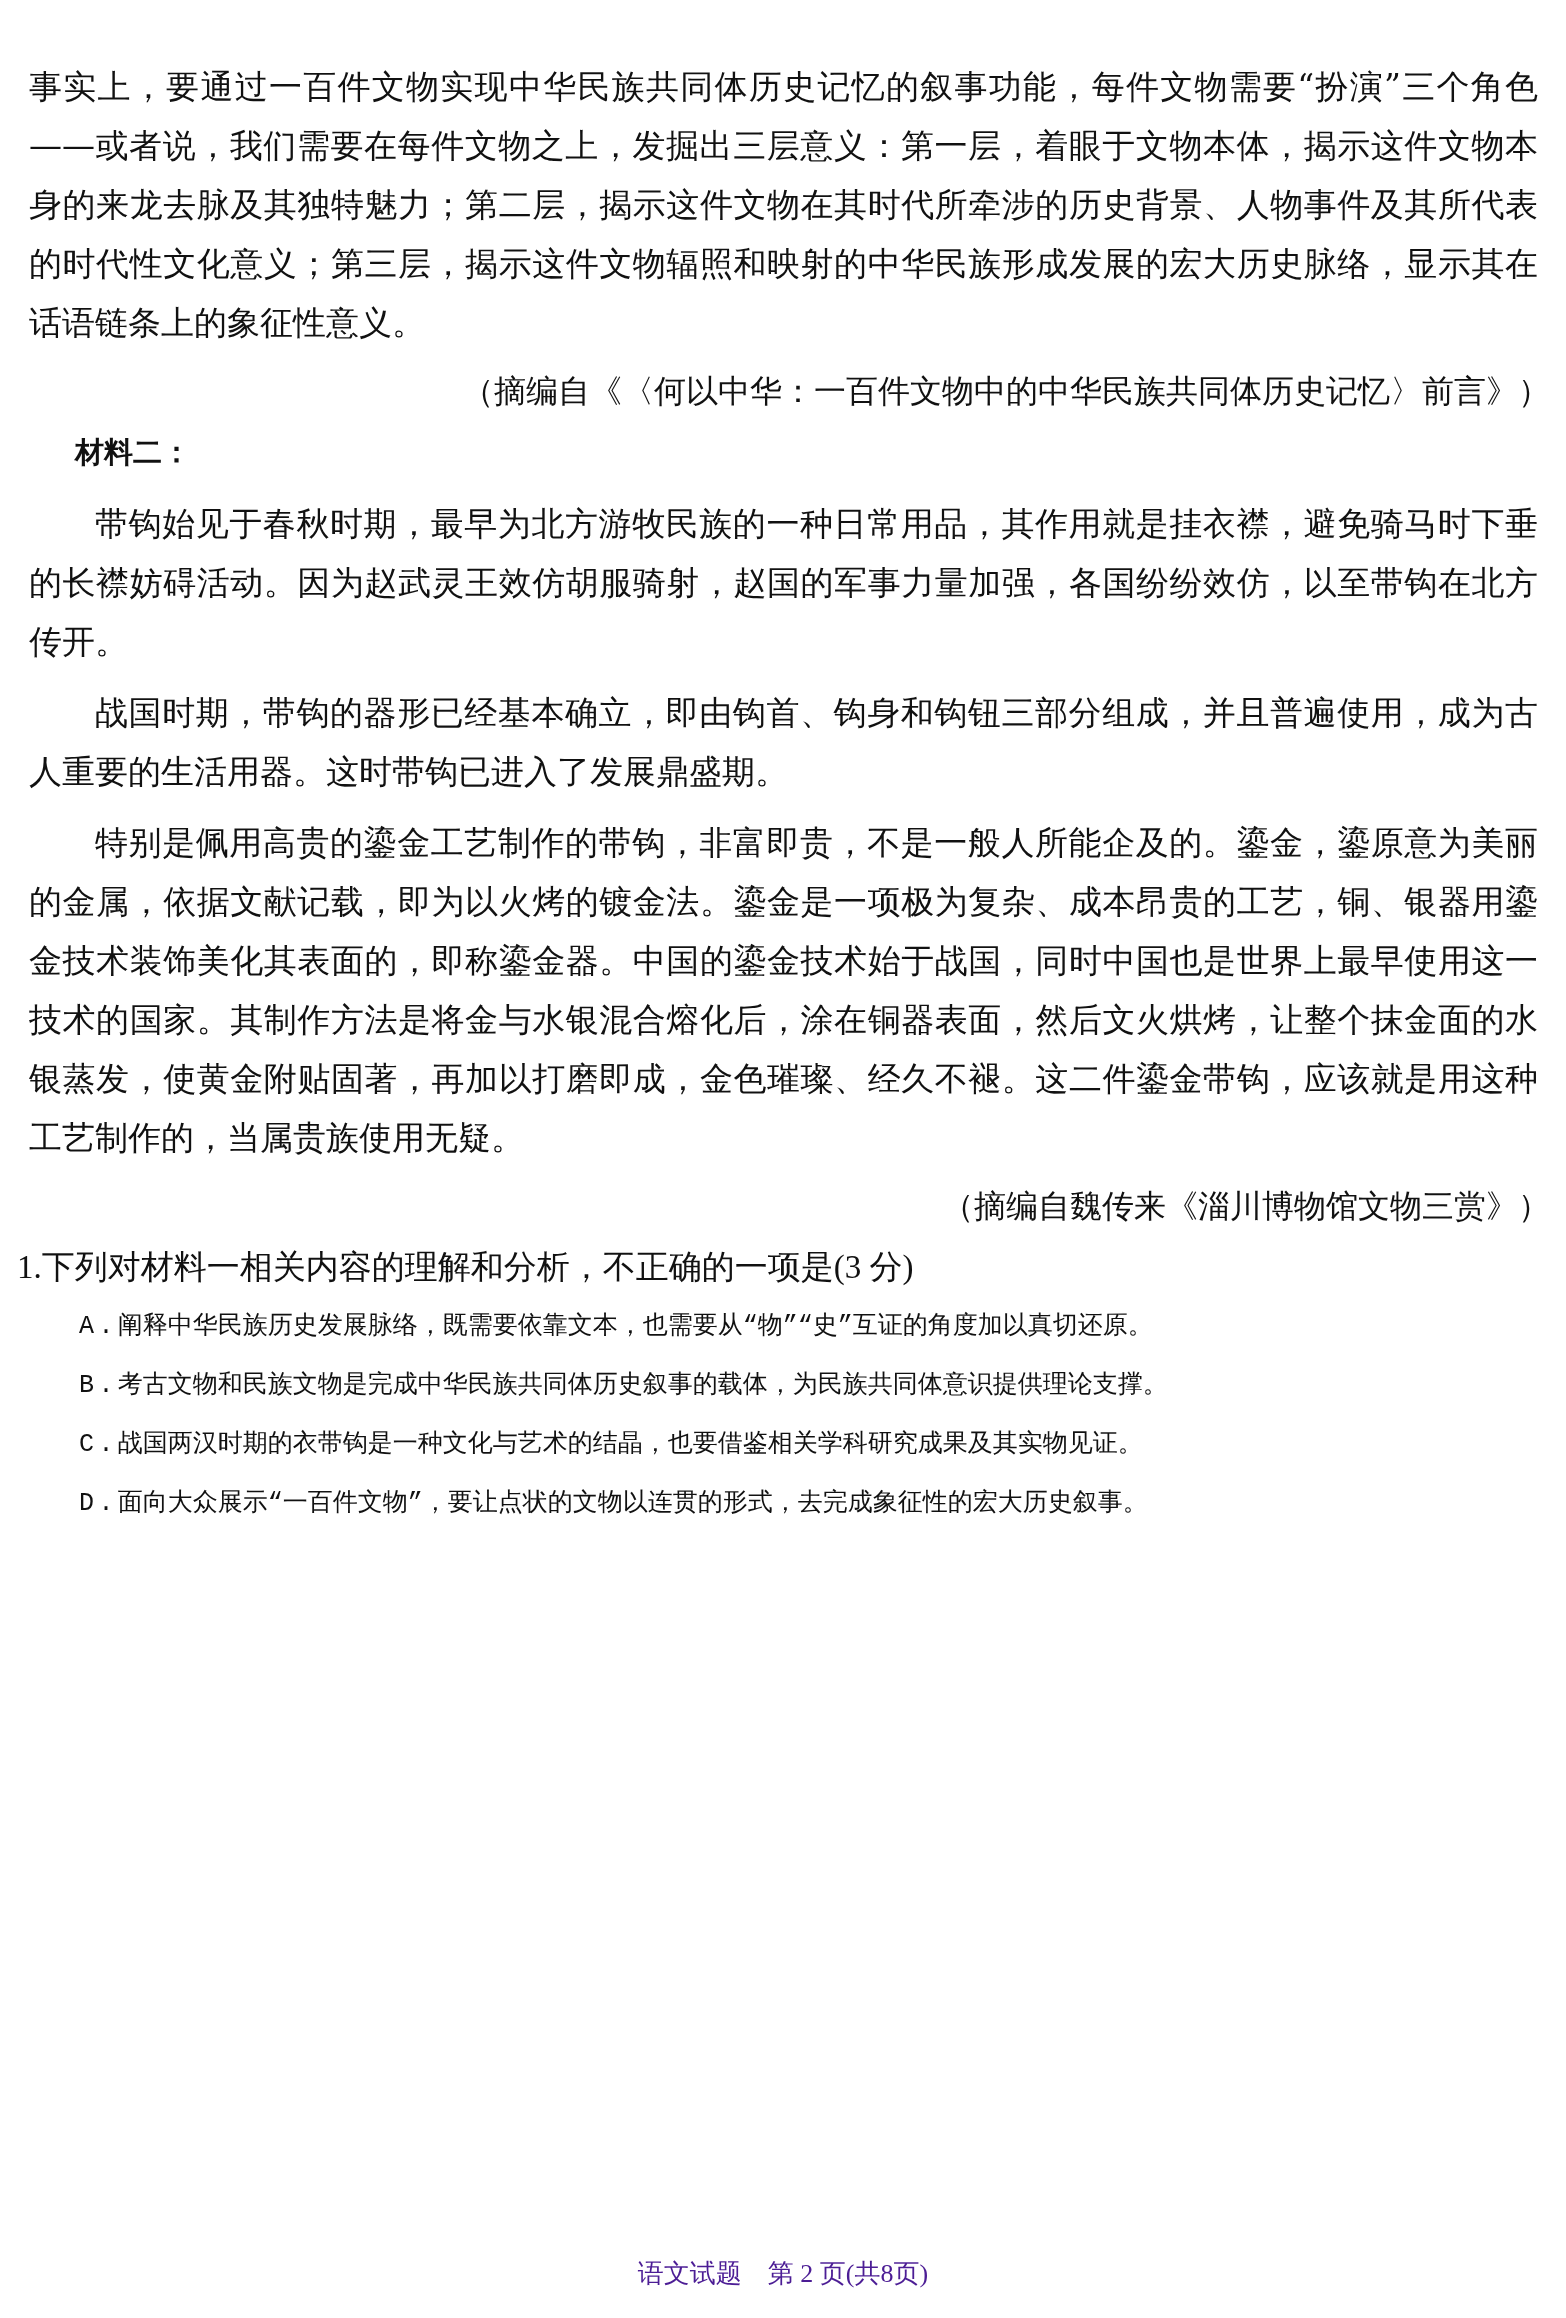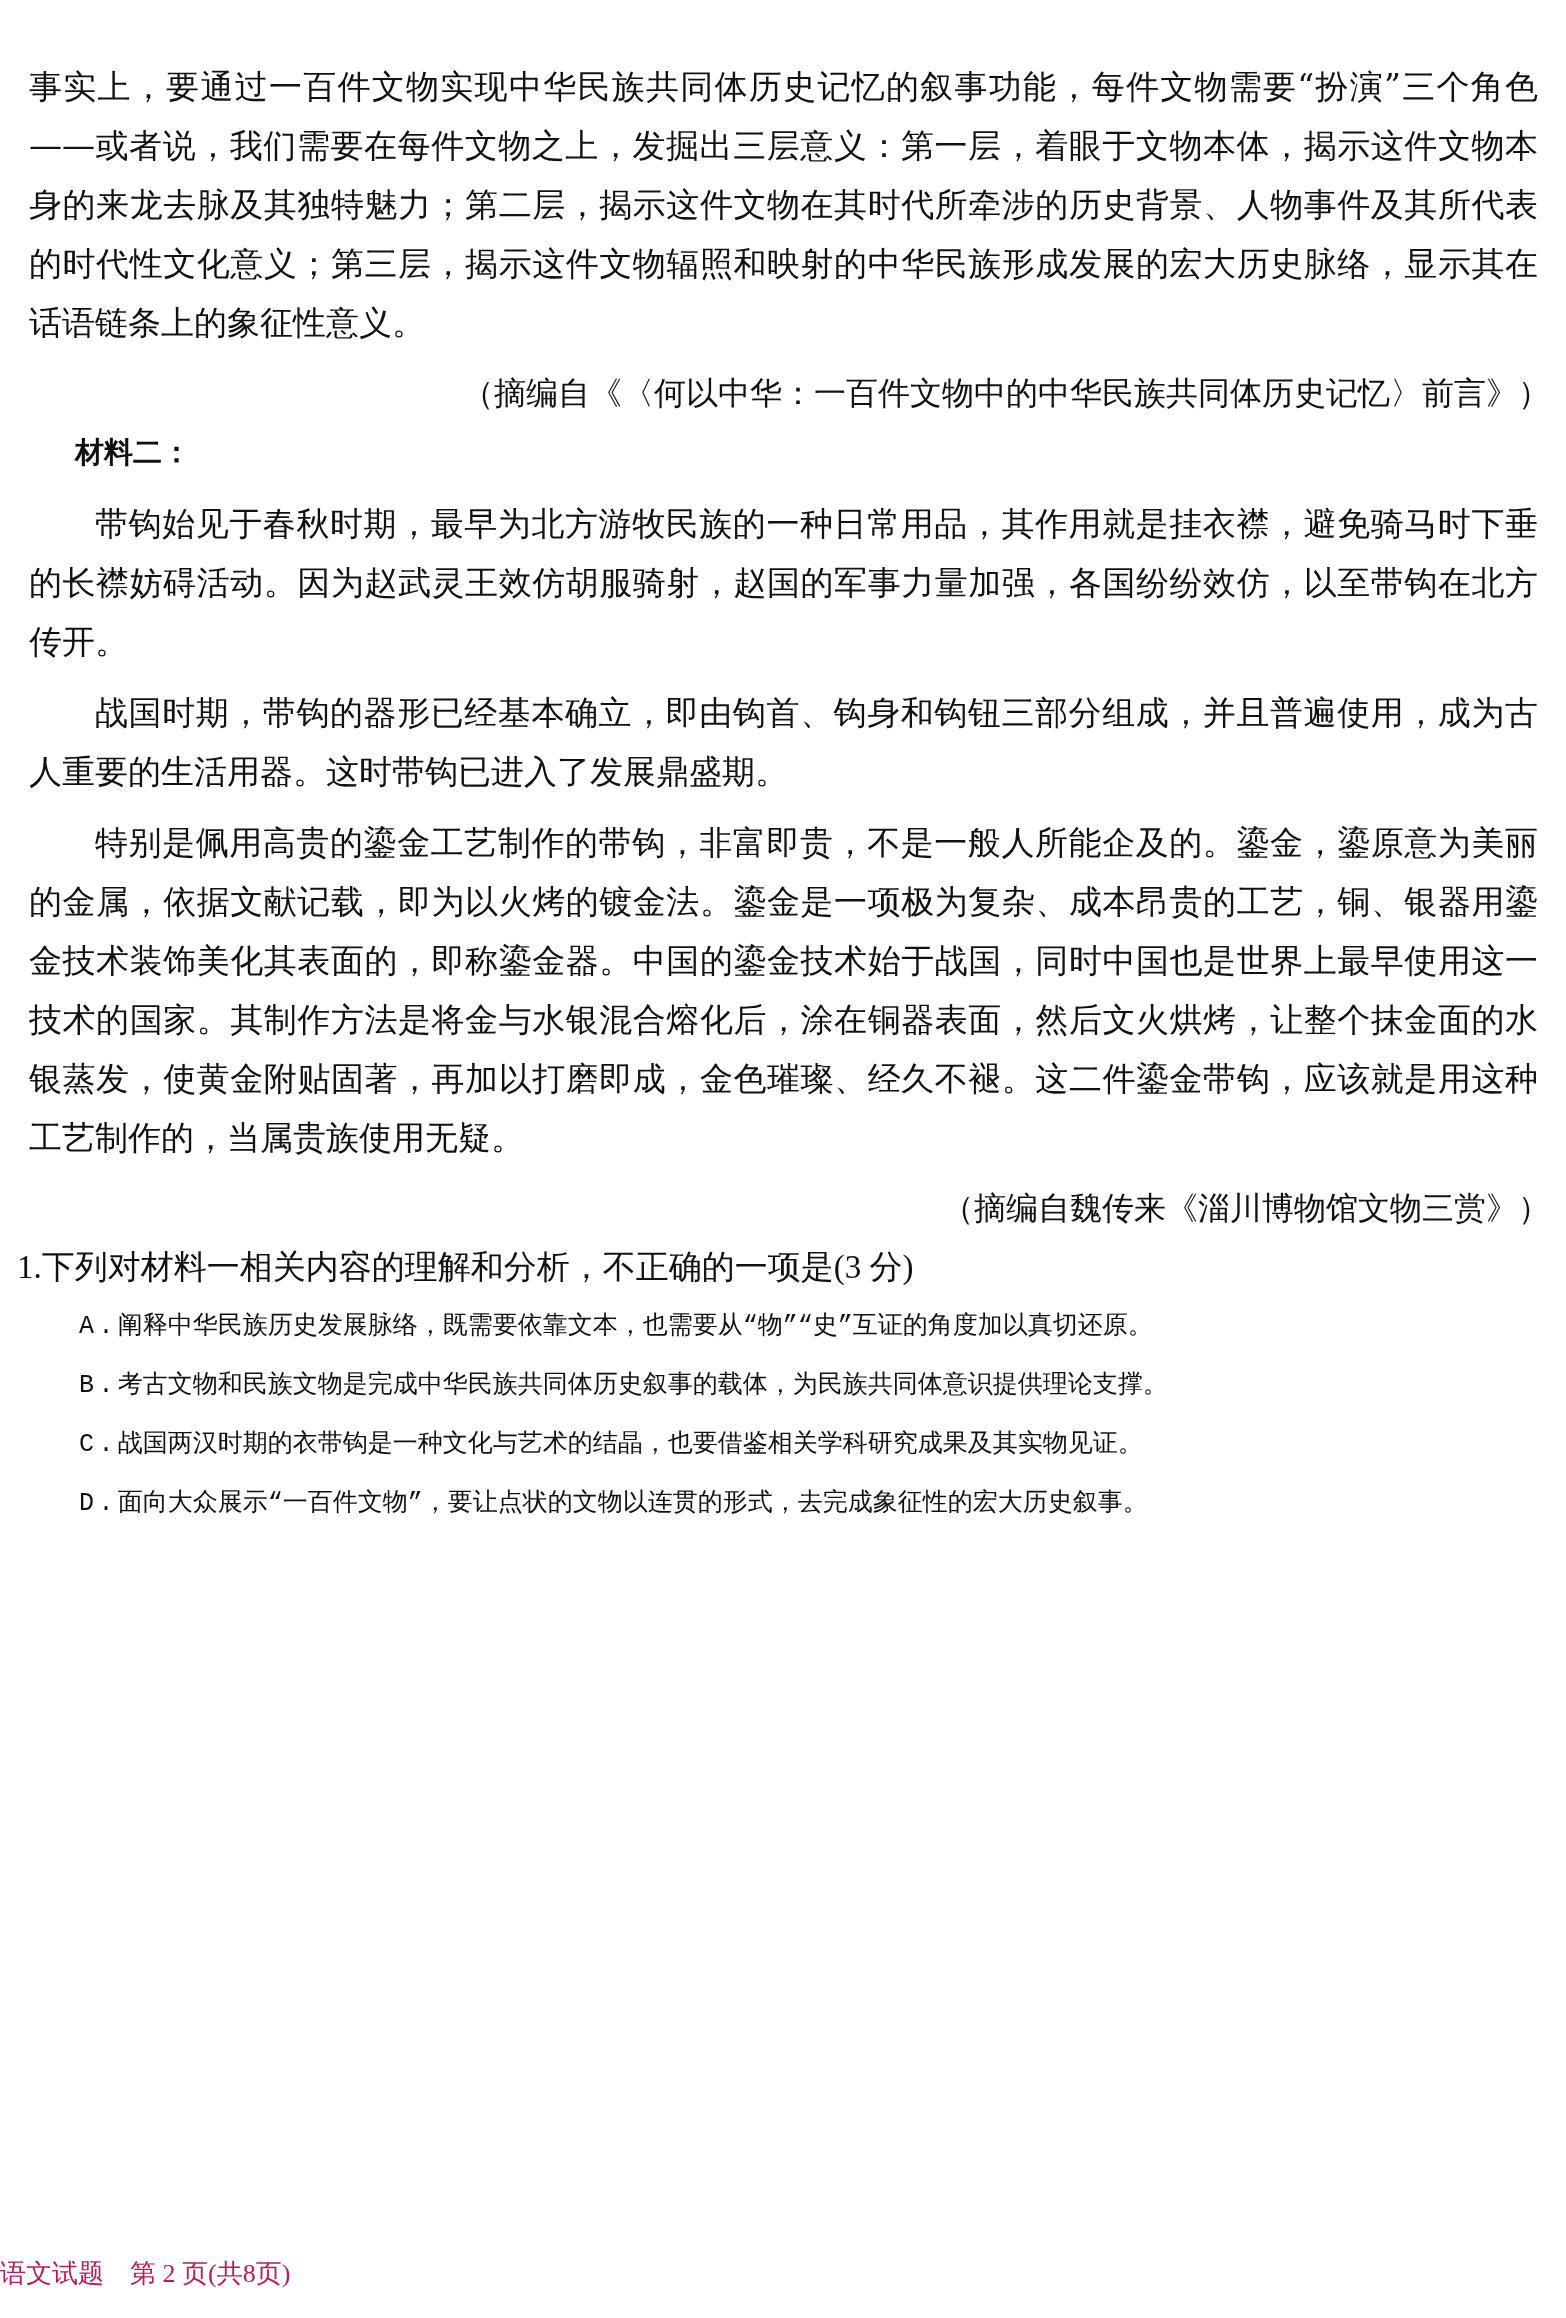--- a/index.html
+++ b/index.html
@@ -29,21 +29,21 @@
     margin: 12px;
     font-family: "DejaVu Serif", serif;
   }
   .indent { text-indent: 2em; }
   .noindent { text-indent: 0; }
   .attribution {
     font-size: 32px;
     line-height: 59px;
     text-align: right;
     margin: 0;
-    font-family: Liberation Sans, sans-serif;
+    font-family: Liberation Mono, monospace;
   }
   .material-heading {
     font-size: 29px;
     line-height: 59px;
     font-weight: bold;
     text-indent: 2em;
     margin: 0;
     font-family: "DejaVu Sans", sans-serif;
   }
   
@@ -60,24 +60,25 @@
     text-indent: -55px;
     text-align: justify;
     font-family: Liberation Mono, monospace;
   }
   .option .option-label { letter-spacing: 4.4px; }
   .footer {
     position: absolute;
     bottom: 31px;
     left: 0;
     width: 1566px;
+    text-align: center;
     font-size: 26px;
     line-height: 29px;
     font-family: "Liberation Serif", serif;
-    color: #be185d;
+    color: #4c1d95;
   }
 </style>
 </head>
 <body>
 
 <div class="page">
 
   <section>
     <p class="body-text noindent">事实上，要通过一百件文物实现中华民族共同体历史记忆的叙事功能，每件文物需要“扮演”三个角色——或者说，我们需要在每件文物之上，发掘出三层意义：第一层，着眼于文物本体，揭示这件文物本身的来龙去脉及其独特魅力；第二层，揭示这件文物在其时代所牵涉的历史背景、人物事件及其所代表的时代性文化意义；第三层，揭示这件文物辐照和映射的中华民族形成发展的宏大历史脉络，显示其在话语链条上的象征性意义。</p>
     <p class="attribution">（摘编自《〈何以中华：一百件文物中的中华民族共同体历史记忆〉前言》）</p>

